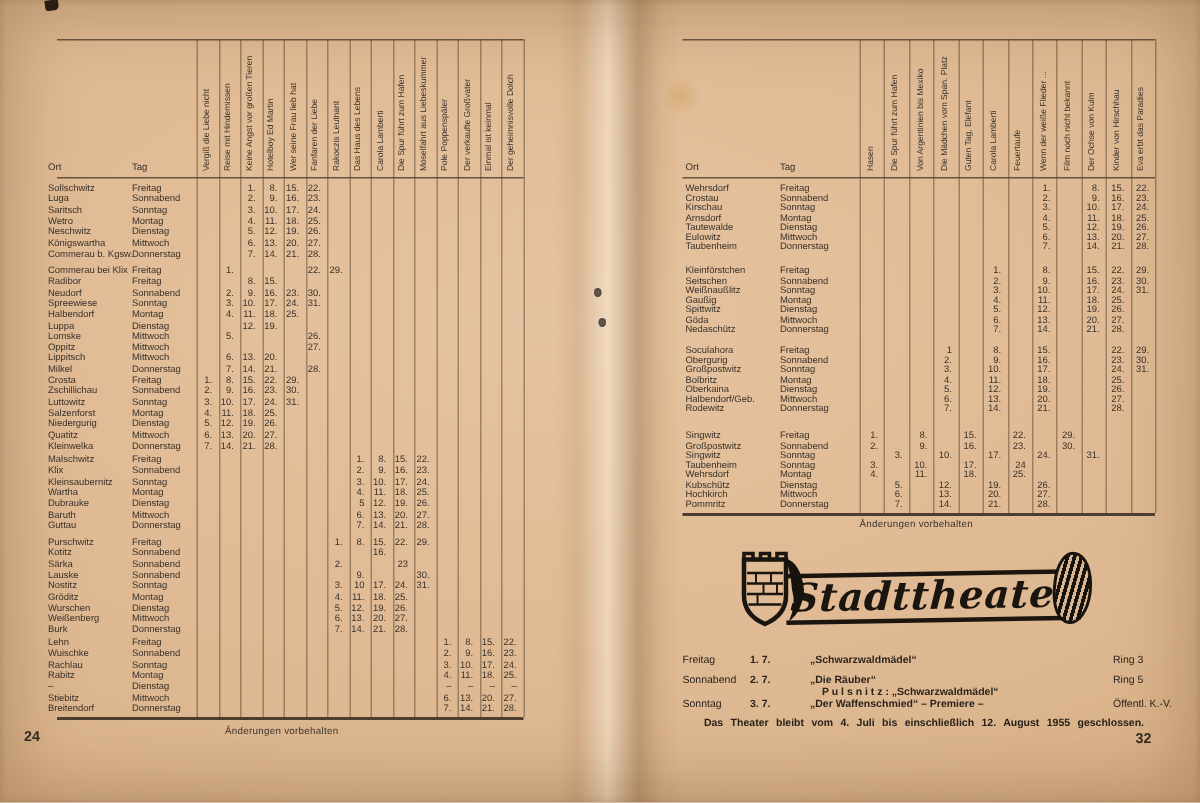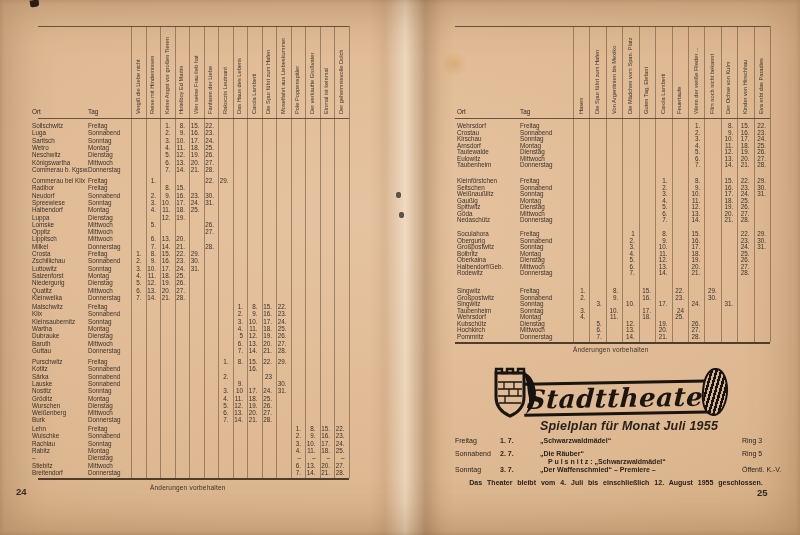--- a/index.html
+++ b/index.html
@@ -51,36 +51,35 @@
   <div class="abs fold"></div>
   <div class="abs mark"></div>
   <div class="abs stain"></div>
   <div class="abs staple" style="left:396px;top:192px;"></div>
   <div class="abs staple" style="left:399px;top:212px;"></div>
 
   <div class="abs note" style="left:150px;top:484px;">Änderungen vorbehalten</div>
   <div class="abs pagenum" style="left:16px;top:486px;">24</div>
 
   <div class="abs note" style="left:573px;top:346px;">Änderungen vorbehalten</div>
-  <div class="abs pagenum" style="left:757px;top:487px;">25</div>
+  <div class="abs pagenum" style="left:757px;top:487px;">32</div>
 
   <div class="abs" style="left:490px;top:362px;width:290px;height:70px;">
     <div class="abs band" style="left:34px;top:19px;width:196px;height:28px;">
       <span class="title-script">Stadttheater</span>
     </div>
     <svg class="abs" style="left:2px;top:4px;" width="46" height="52" viewBox="0 0 46 52">
       <path d="M4 8 v-5 h6 v4 h5 v-4 h6 v4 h5 v-4 h6 v5" fill="none" stroke="#1b1510" stroke-width="2.4"></path>
       <path d="M4 7 h28 v24 q0 13 -14 19 q-14 -6 -14 -19 z" fill="none" stroke="#1b1510" stroke-width="3"></path>
       <path d="M6 16 h24 M6 23 h24 M6 30 h24 M7 37 h22" stroke="#1b1510" stroke-width="1.6"></path>
       <path d="M12 16 v7 M22 16 v7 M17 23 v7 M26 23 v7 M13 30 v7" stroke="#1b1510" stroke-width="1.3"></path>
       <path d="M31 6 q11 3 13 21 q-1 15 -10 21 q5 -11 2 -21 q-1 -14 -5 -21 z" fill="#16120e"></path>
     </svg>
     <div class="abs curl" style="left:212px;top:6px;width:22px;height:44px;"></div>
   </div>
-  <div class="abs subtitle" style="left:540px;top:419px;">Spielplan für Monat Juli 1955</div>
   <div class="abs closure" style="left:455px;top:479px;width:322px;">Das Theater bleibt vom 4. Juli bis einschließlich 12. August 1955 geschlossen.</div>
 
   <div class="abs vignette"></div>
 <div class="abs hline" style="left: 38px; top: 26px; width: 310.5px;"></div>
     <div class="abs hline" style="left: 38px; top: 118px; width: 310.5px;"></div>
     <div class="abs thick" style="left: 38px; top: 478px; width: 310.5px;"></div>
     <div class="abs vline" style="left: 131px; top: 26px; height: 452px;"></div>
     <div class="abs vline" style="left: 145.5px; top: 26px; height: 452px;"></div>
     <div class="abs vline" style="left: 160px; top: 26px; height: 452px;"></div>
     <div class="abs vline" style="left: 174.5px; top: 26px; height: 452px;"></div>

